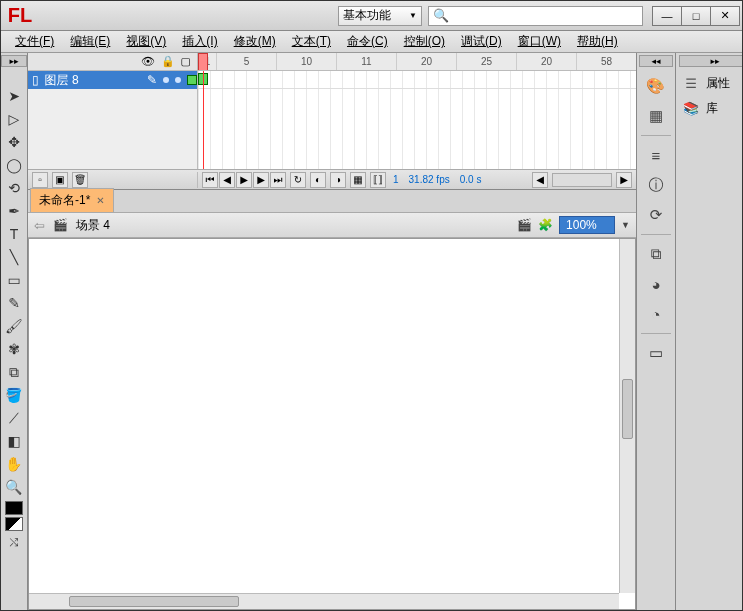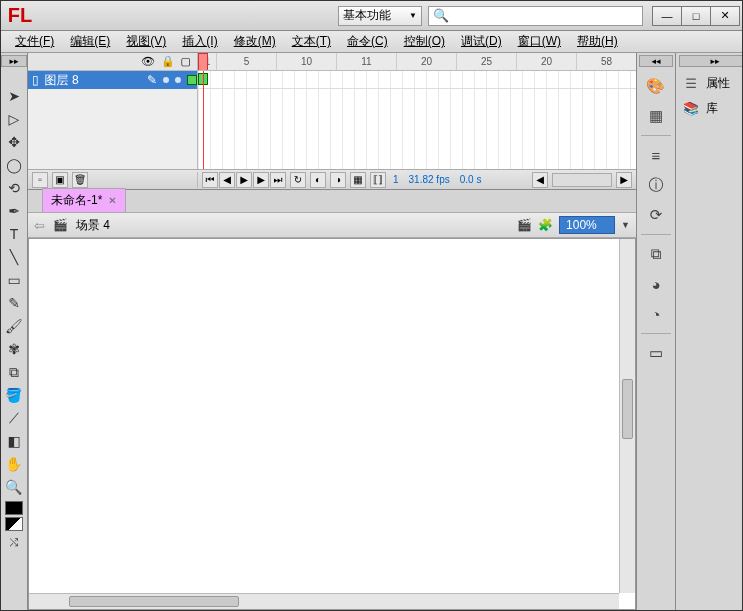--- a/index.html
+++ b/index.html
@@ -56,21 +56,21 @@
 .tl-footer { height:20px; background: linear-gradient(#e6e6e6,#d4d4d4); border-top:1px solid #aaa; display:flex; align-items:center; }
 .tl-footer-left { width:170px; border-right:1px solid #bbb; display:flex; gap:4px; padding-left:4px; }
 .tiny-btn { width:16px; height:16px; background:#e8e8e8; border:1px solid #aaa; font-size:10px; display:flex; align-items:center; justify-content:center; }
 .tl-footer-right { flex:1; display:flex; align-items:center; gap:4px; padding:0 4px; }
 .play-btns { display:flex; gap:1px; }
 .stat { font-size:10px; color:#444; padding:0 3px; }
 .stat.blue { color:#06c; }
 
 
 .doc-tabbar { height:22px; background:#d4d4d4; display:flex; align-items:flex-end; }
-.doc-tab { background:#f0abfc; border:1px solid #aaa; border-bottom:none; padding:3px 8px; margin-left:14px; display:flex; gap:6px; align-items:center; }
+.doc-tab { background:#fdba74; border:1px solid #aaa; border-bottom:none; padding:3px 8px; margin-left:2px; display:flex; gap:6px; align-items:center; }
 .doc-tab .x { font-size:10px; color:#666; }
 
 
 .scene-bar { height:26px; background: linear-gradient(#ececec,#d8d8d8); border-top:1px solid #aaa; border-bottom:1px solid #aaa; display:flex; align-items:center; padding:0 6px; gap:8px; }
 .scene-bar .arrow { color:#888; font-size:13px; }
 .scene-right { margin-left:auto; display:flex; align-items:center; gap:6px; }
 .zoom-box { background:#3a7ecf; color:#fff; padding:1px 6px; border:1px solid #2a5a9f; width:56px; }
 .dd-arrow { font-size:9px; color:#444; }
 
 

